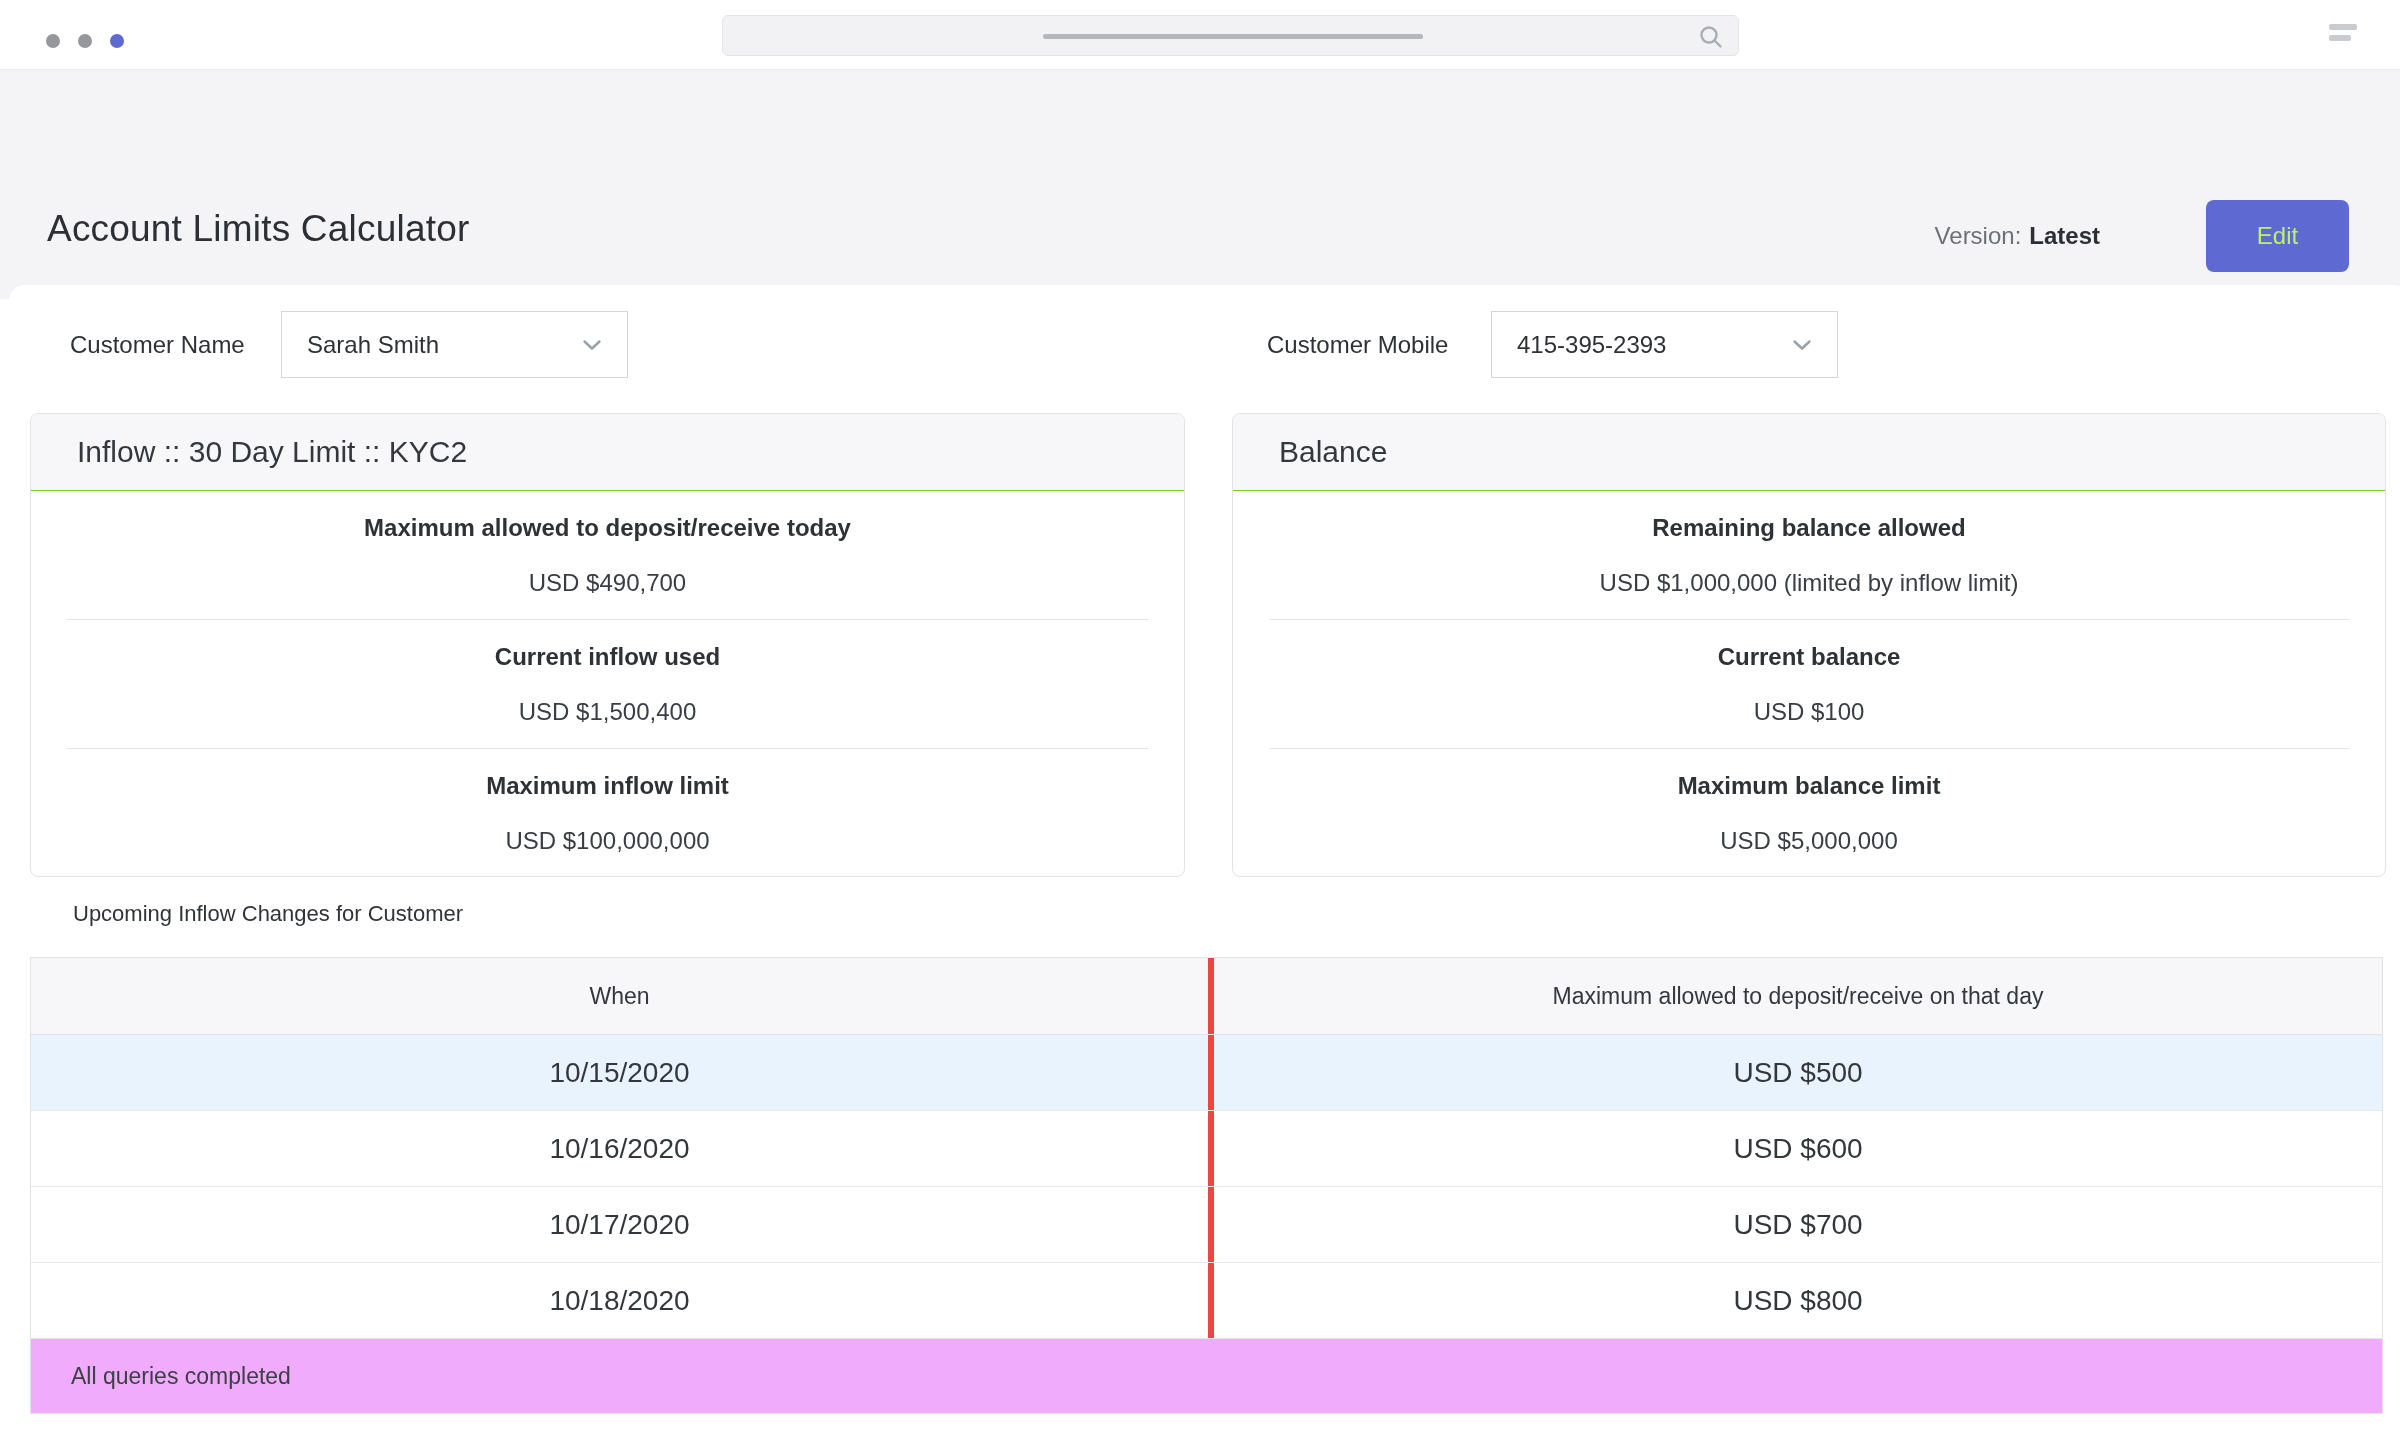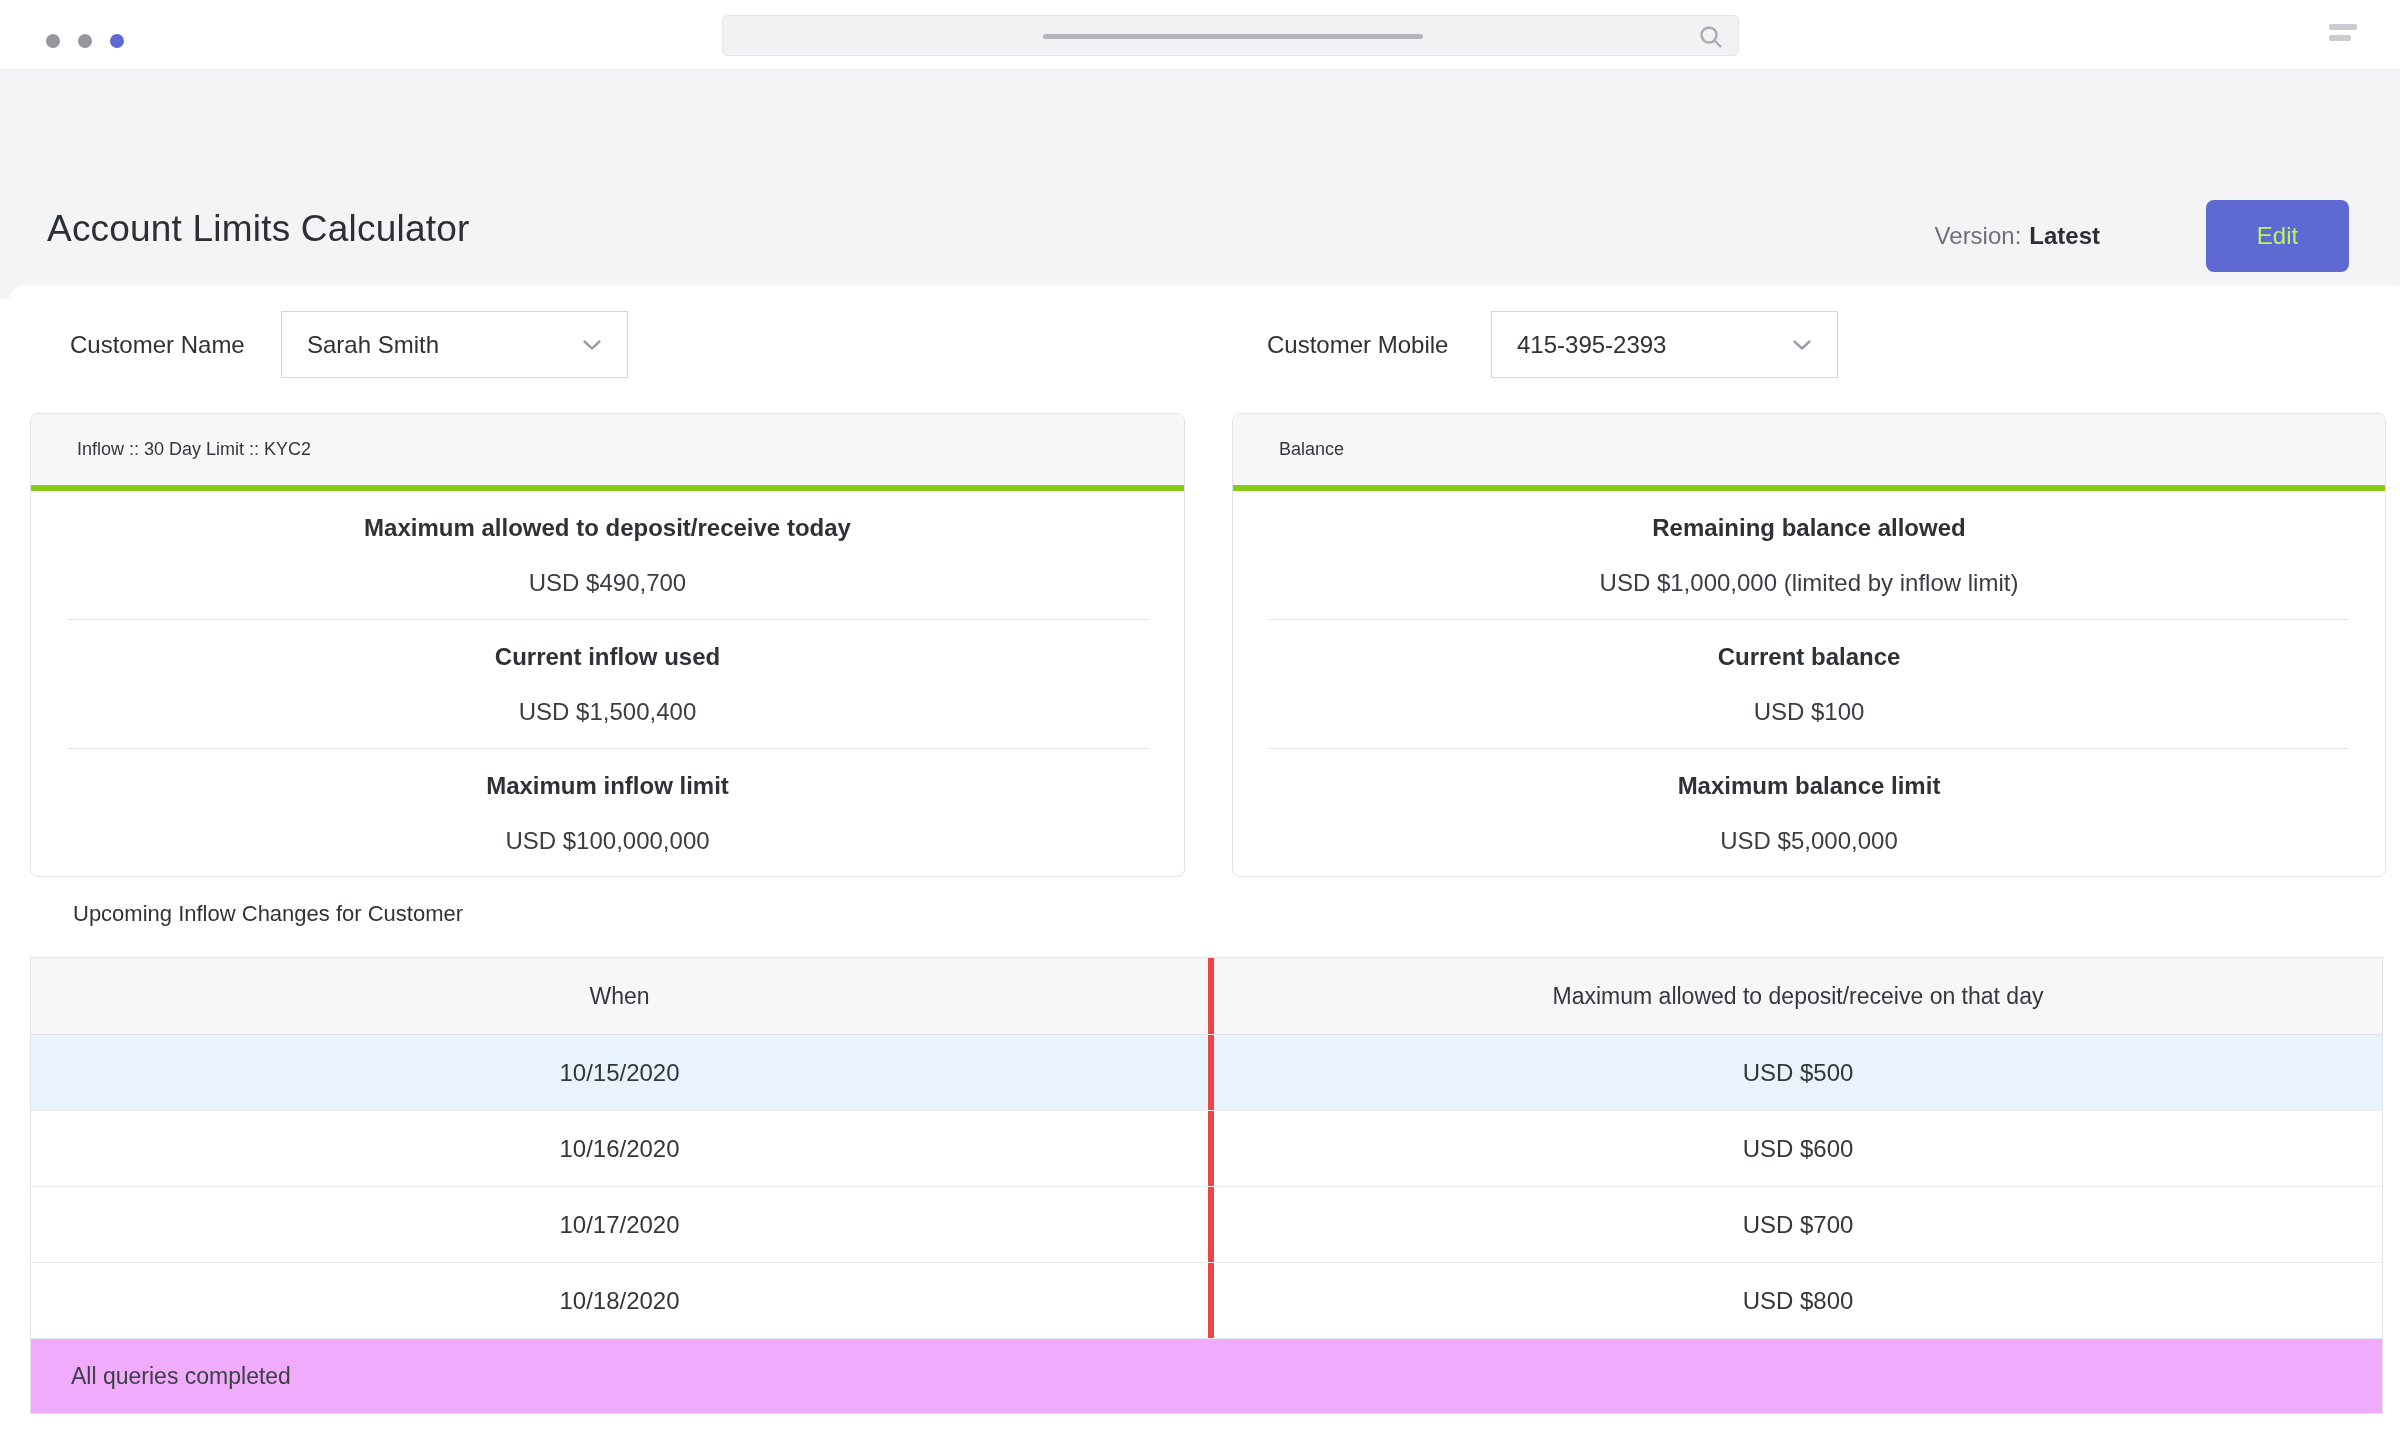--- a/index.html
+++ b/index.html
@@ -36,36 +36,36 @@
   .flabel-mobile { left:1258px; }
   .select { position:absolute; top:0; width:347px; height:67px; background:#ffffff; border:1px solid #d3d6da; border-radius:0; display:flex; align-items:center; padding:0 25px; font-size:24px; color:#2e3136; cursor:pointer; }
   .select-name { left:272px; }
   .select-mobile { left:1482px; }
   .select .chev { margin-left:auto; display:flex; align-items:center; }
 
   
   .card { position:absolute; top:128px; height:464px; border:1px solid #e1e3e6; border-radius:8px; background:#ffffff; }
   .card-inflow { left:21px; width:1155px; }
   .card-balance { left:1223px; width:1154px; }
-  .card-header { height:77px; background:#f7f7f9; border-bottom:6px solid #84cc16; border-radius:8px 8px 0 0; display:flex; align-items:center; padding-left:46px; font-size:18px; color:#34373c; }
+  .card-header { height:77px; background:#f7f7f9; border-bottom:1px solid #84cc16; border-radius:8px 8px 0 0; display:flex; align-items:center; padding-left:46px; font-size:30px; color:#34373c; }
   .card-body { display:flex; flex-direction:column; height:386px; }
   .stat { flex:1; display:flex; flex-direction:column; align-items:center; justify-content:center; gap:27px; }
   .stat + .stat { border-top:1px solid #e3e4e7; }
   .card-body { padding:0; }
   .stat { margin:0 36px; }
   .stat-label { font-size:24px; font-weight:700; color:#2e3237; }
   .stat-value { font-size:24px; color:#3a3e44; }
 
   
   .table-caption { position:absolute; top:616px; left:64px; font-size:22px; color:#303439; }
 
   
   .limits-table { position:absolute; top:672px; left:21px; width:2353px; border:1px solid #e1e3e6; background:#ffffff; }
   .t-row { display:flex; width:100%; }
-  .t-cell { display:flex; align-items:center; justify-content:center; font-size:24px; }
+  .t-cell { display:flex; align-items:center; justify-content:center; font-size:28px; }
   .t-col1 { width:1177px; }
   .t-col2 { width:1174px; border-left:6px solid #ef4444; }
   .t-head { height:77px; background:#f7f7f9; border-bottom:1px solid #e1e3e6; }
   .t-head .t-cell { color:#34373c; font-size:23px; }
   .t-body-row { height:76px; border-bottom:1px solid #e8e9ec; }
   .t-body-row .t-cell { color:#33373c; font-weight:500; }
   .t-body-row.highlight { background:#e9f3fd; }
   .t-footer { height:74px; background:#f0abfc; display:flex; align-items:center; padding-left:40px; font-size:23px; color:#3c4045; }
 </style>
 </head>

